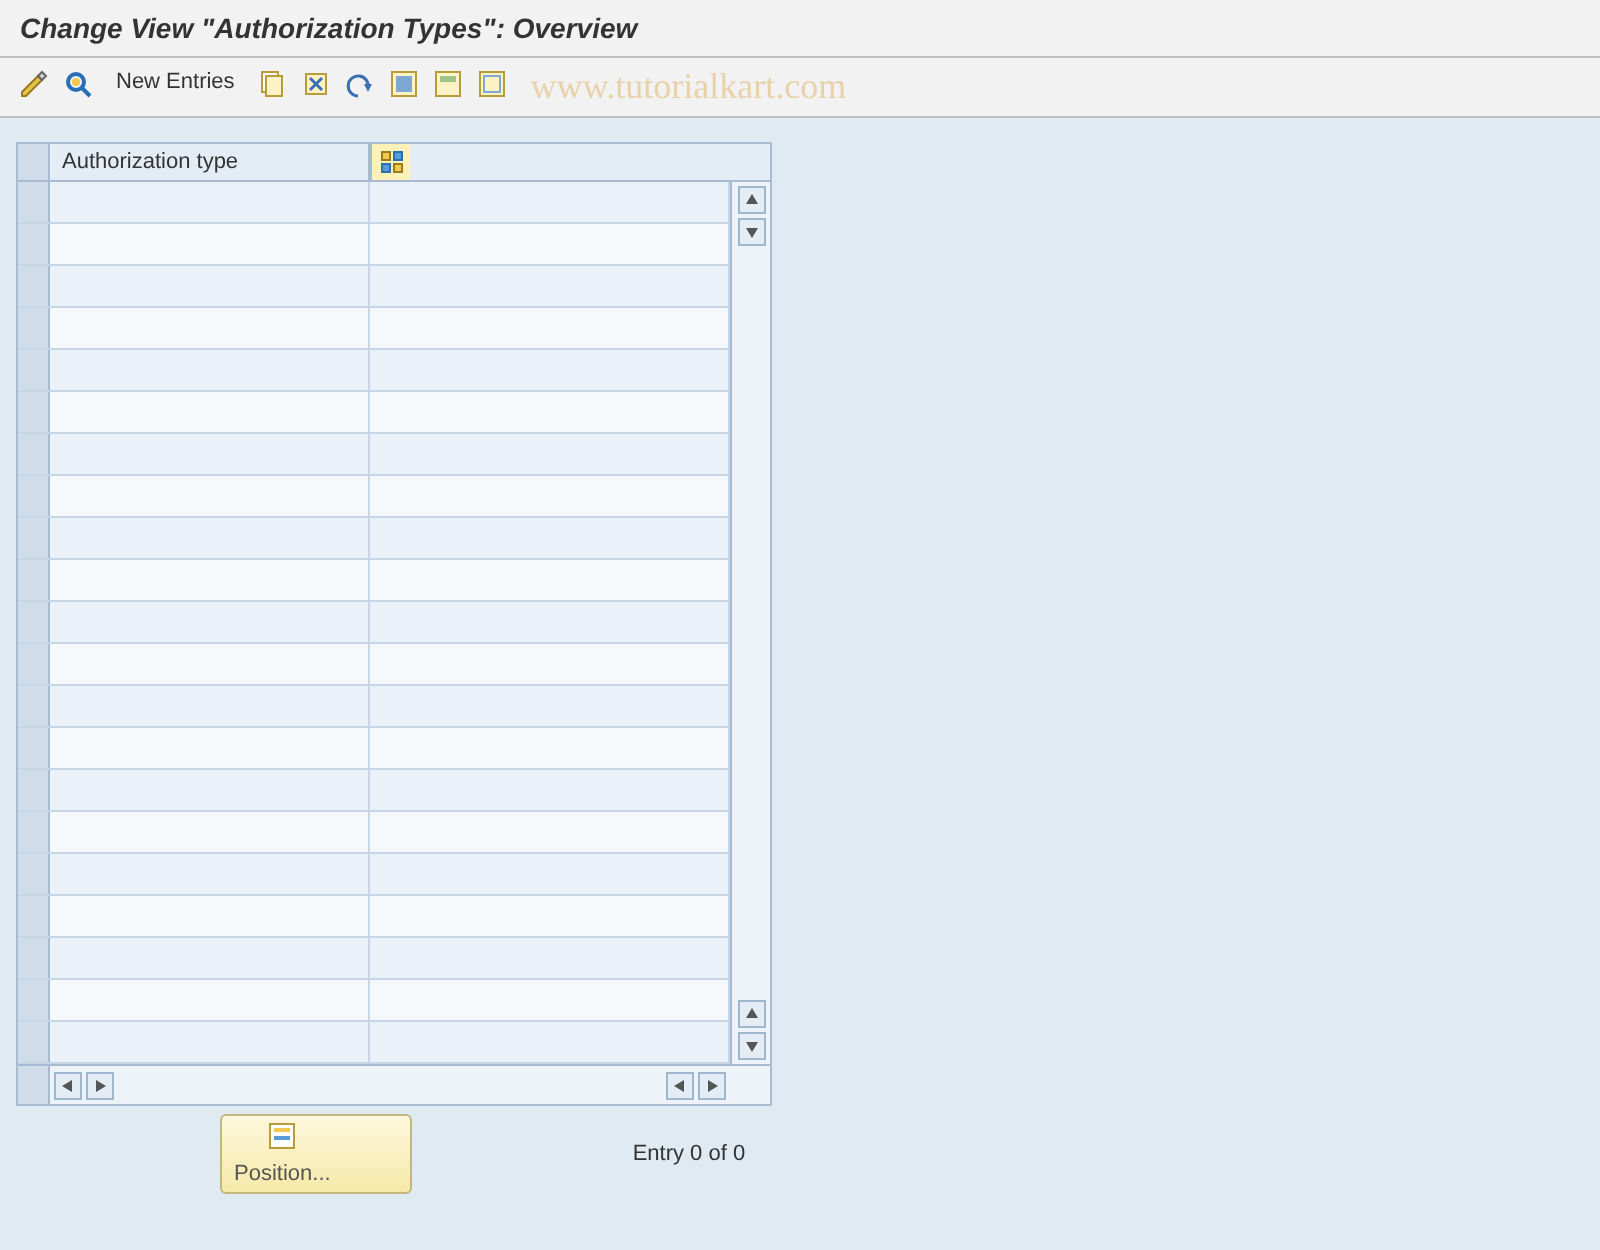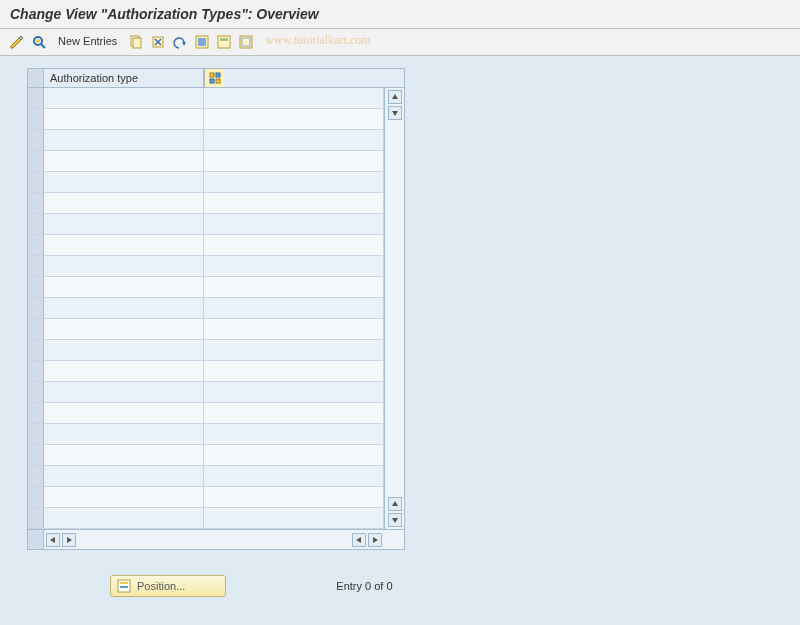--- a/index.html
+++ b/index.html
@@ -39,26 +39,26 @@
     cursor: pointer;
   }
   .toolbar .text-btn {
     padding: 2px 6px;
     cursor: pointer;
     color: #333;
   }
   .toolbar .watermark {
     margin-left: 6px;
     color: rgba(230, 200, 150, 0.8);
-    font-size: 12px;
+    font-size: 18px;
     font-family: Georgia, serif;
     pointer-events: none;
   }
   .content {
-    padding: 12px 27px;
+    padding: 12px 8px;
     position: relative;
   }
   .grid {
     display: inline-block;
     background: #fff;
     border: 1px solid #a8bcd1;
   }
   .grid-header {
     display: flex;
     background: #e4edf5;
@@ -177,20 +177,21 @@
   .position-btn {
     display: flex;
     align-items: center;
     gap: 6px;
     background: linear-gradient(#fdf7dd, #f6e9a8);
     border: 1px solid #c2b87a;
     border-radius: 3px;
     padding: 3px 40px 3px 6px;
     cursor: pointer;
     color: #555;
+    flex-direction: column;
   }
   .entry-status {
     color: #333;
   }
   svg { display: block; }
 </style>
 </head>
 <body>
 
 <div class="title-bar">

